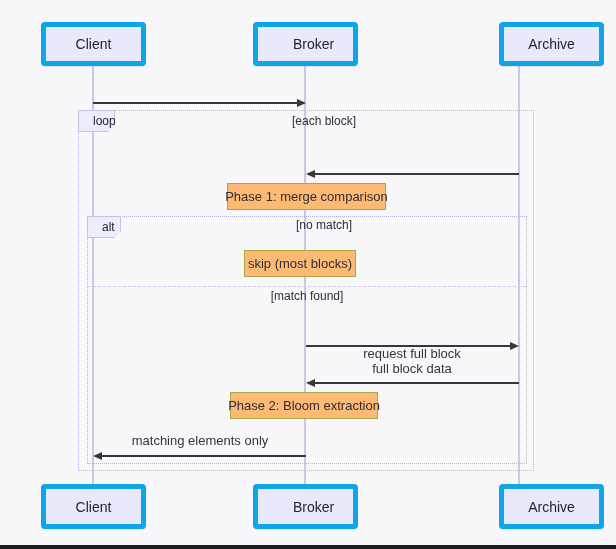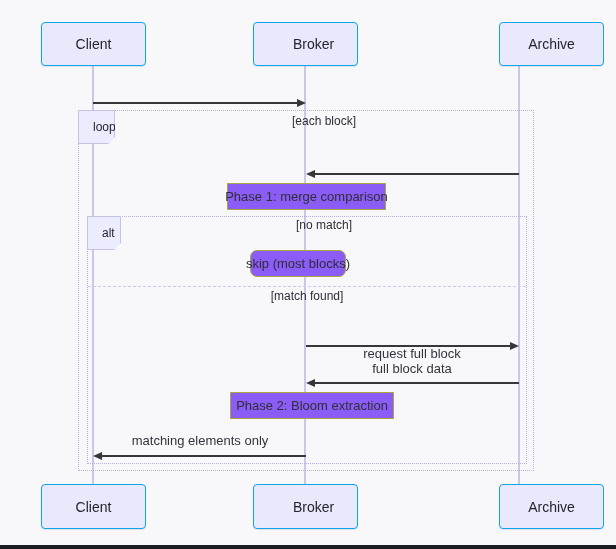--- a/index.html
+++ b/index.html
@@ -19,40 +19,40 @@
     position:absolute;top:66px;height:418px;width:2px;
     background:#cbc7e8;
   }
   .lifeline.client{left:92px;}
   .lifeline.broker{left:304px;}
   .lifeline.archive{left:518px;}
   
   .actor{
     position:absolute;width:105px;height:44px;
     background:#e9e9fc;
-    border:1px solid #0ea5e9;
+    border:5px solid #0ea5e9;
     border-radius:4px;
     box-shadow:0 1px 1px rgba(120,120,170,0.18);
     box-sizing:border-box;
     display:flex;align-items:center;justify-content:center;
     font-size:14px;color:#24242e;
   }
   .actor.top{top:22px;}
   .actor.bottom{top:484px;height:45px;}
   .actor.client{left:41px;}
   .actor.broker{left:253px;padding-left:16px;}
   .actor.archive{left:467px;margin-left:32px;}
   
   .frame{
     position:absolute;border:1px dotted #b7b0e2;box-sizing:border-box;
   }
   .frame.loop{left:78px;top:110px;width:456px;height:361px;}
   .frame.alt{left:87px;top:216px;width:440px;height:248px;}
   .frame-tab{
-    position:absolute;height:34px;
+    position:absolute;height:22px;
     background:#ececff;
     border:1px solid #c7c2e4;
     box-sizing:border-box;
     font-size:12px;color:#24242e;
     display:flex;align-items:center;
     padding-left:14px;
     clip-path:polygon(0 0,100% 0,100% calc(100% - 7px),calc(100% - 7px) 100%,0 100%);
   }
   .frame-tab.loop-tab{left:78px;top:110px;width:37px;}
   .frame-tab.alt-tab{left:87px;top:216px;width:34px;}
@@ -75,29 +75,29 @@
   .arrowhead{
     position:absolute;width:0;height:0;
     border-top:4px solid transparent;
     border-bottom:4px solid transparent;
   }
   .arrowhead.right{border-left:9px solid #36363d;}
   .arrowhead.left{border-right:9px solid #36363d;}
   
   .note{
     position:absolute;height:27px;
-    background:#8b5cf6;
+    background:#fdba74;
     border:1px solid #a9a942;
     box-sizing:border-box;
     display:flex;align-items:center;justify-content:center;
     font-size:13px;color:#2e2e38;white-space:nowrap;
   }
   .note.n1{left:227px;top:183px;width:159px;}
-  .note.n2{left:250px;top:250px;width:96px;border-radius:7px;}
-  .note.n3{left:230px;top:392px;width:164px;}
+  .note.n2{left:244px;top:250px;width:112px;}
+  .note.n3{left:230px;top:392px;width:148px;}
   
   .bottom-strip{
     position:absolute;left:0;bottom:0;width:616px;height:4px;
     background:#1b1b22;
   }
 </style>
 </head>
 <body>
 
 <div class="canvas">

